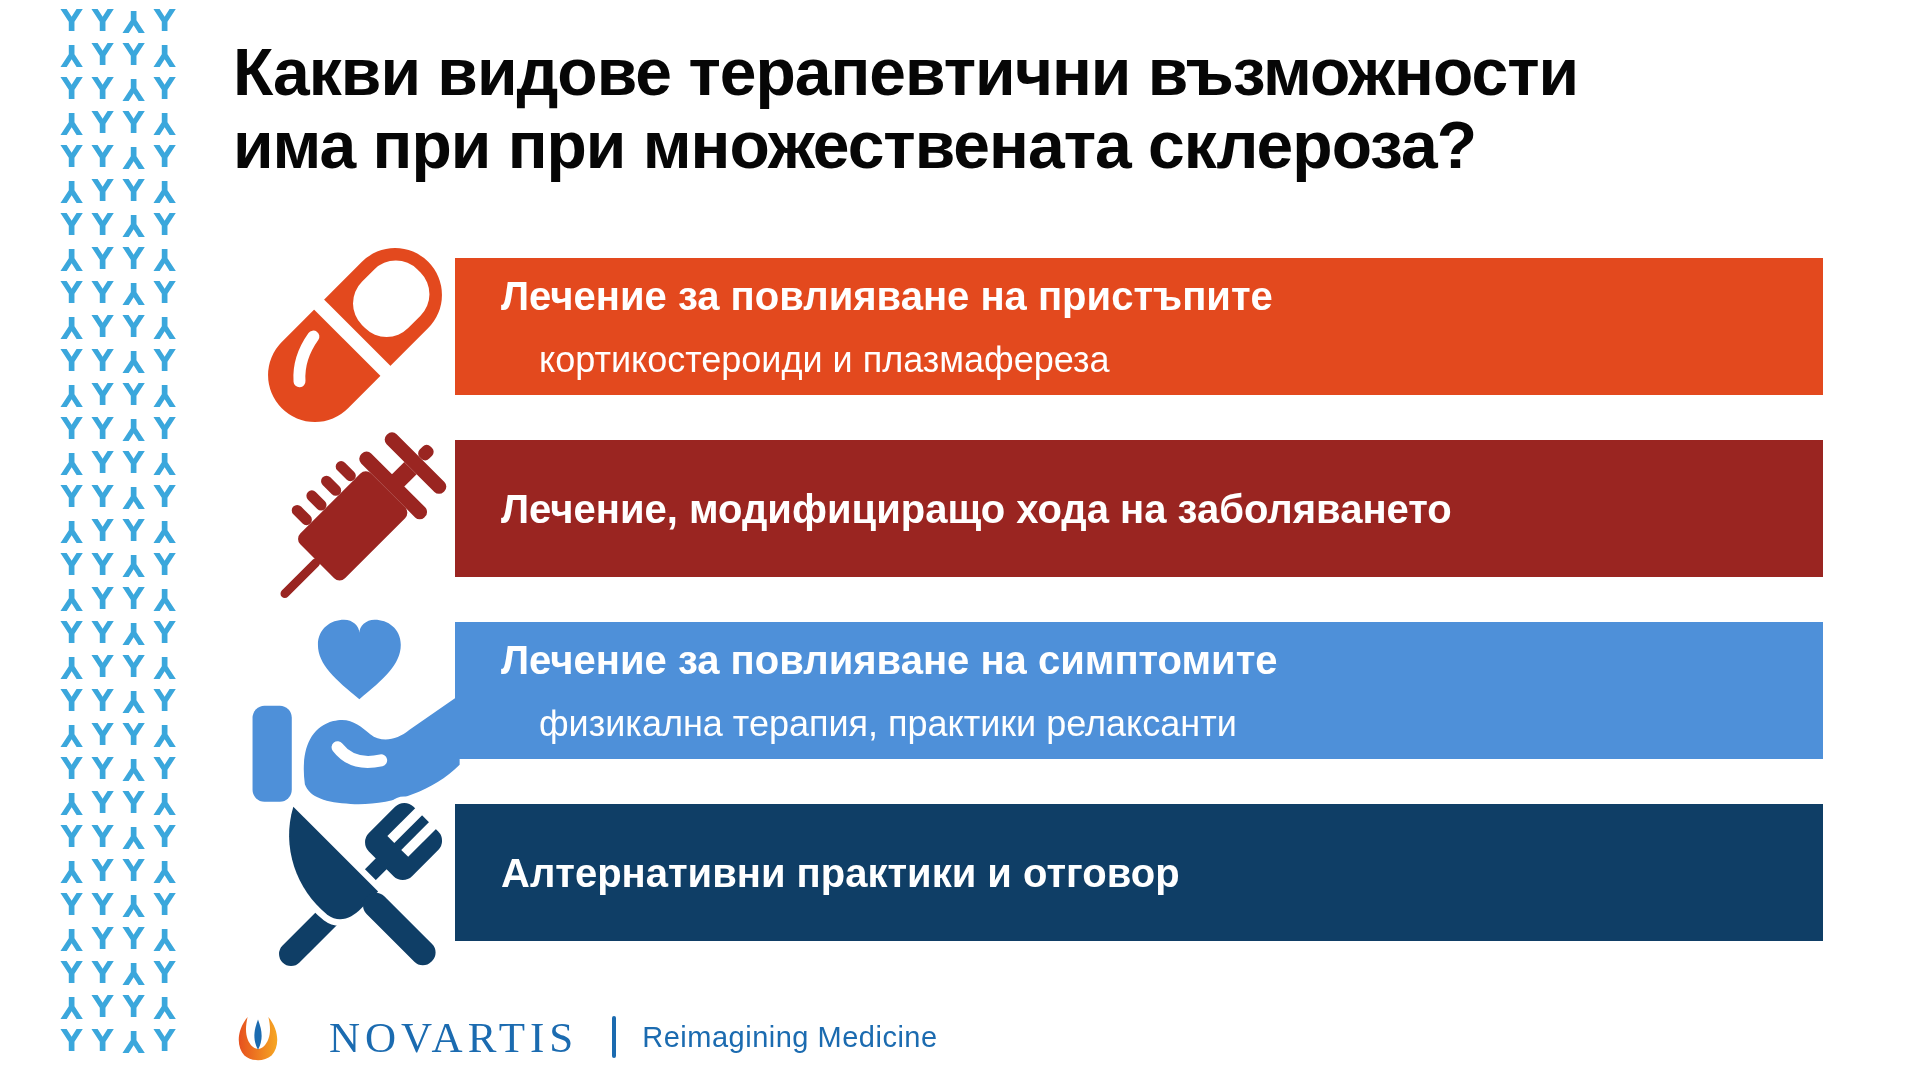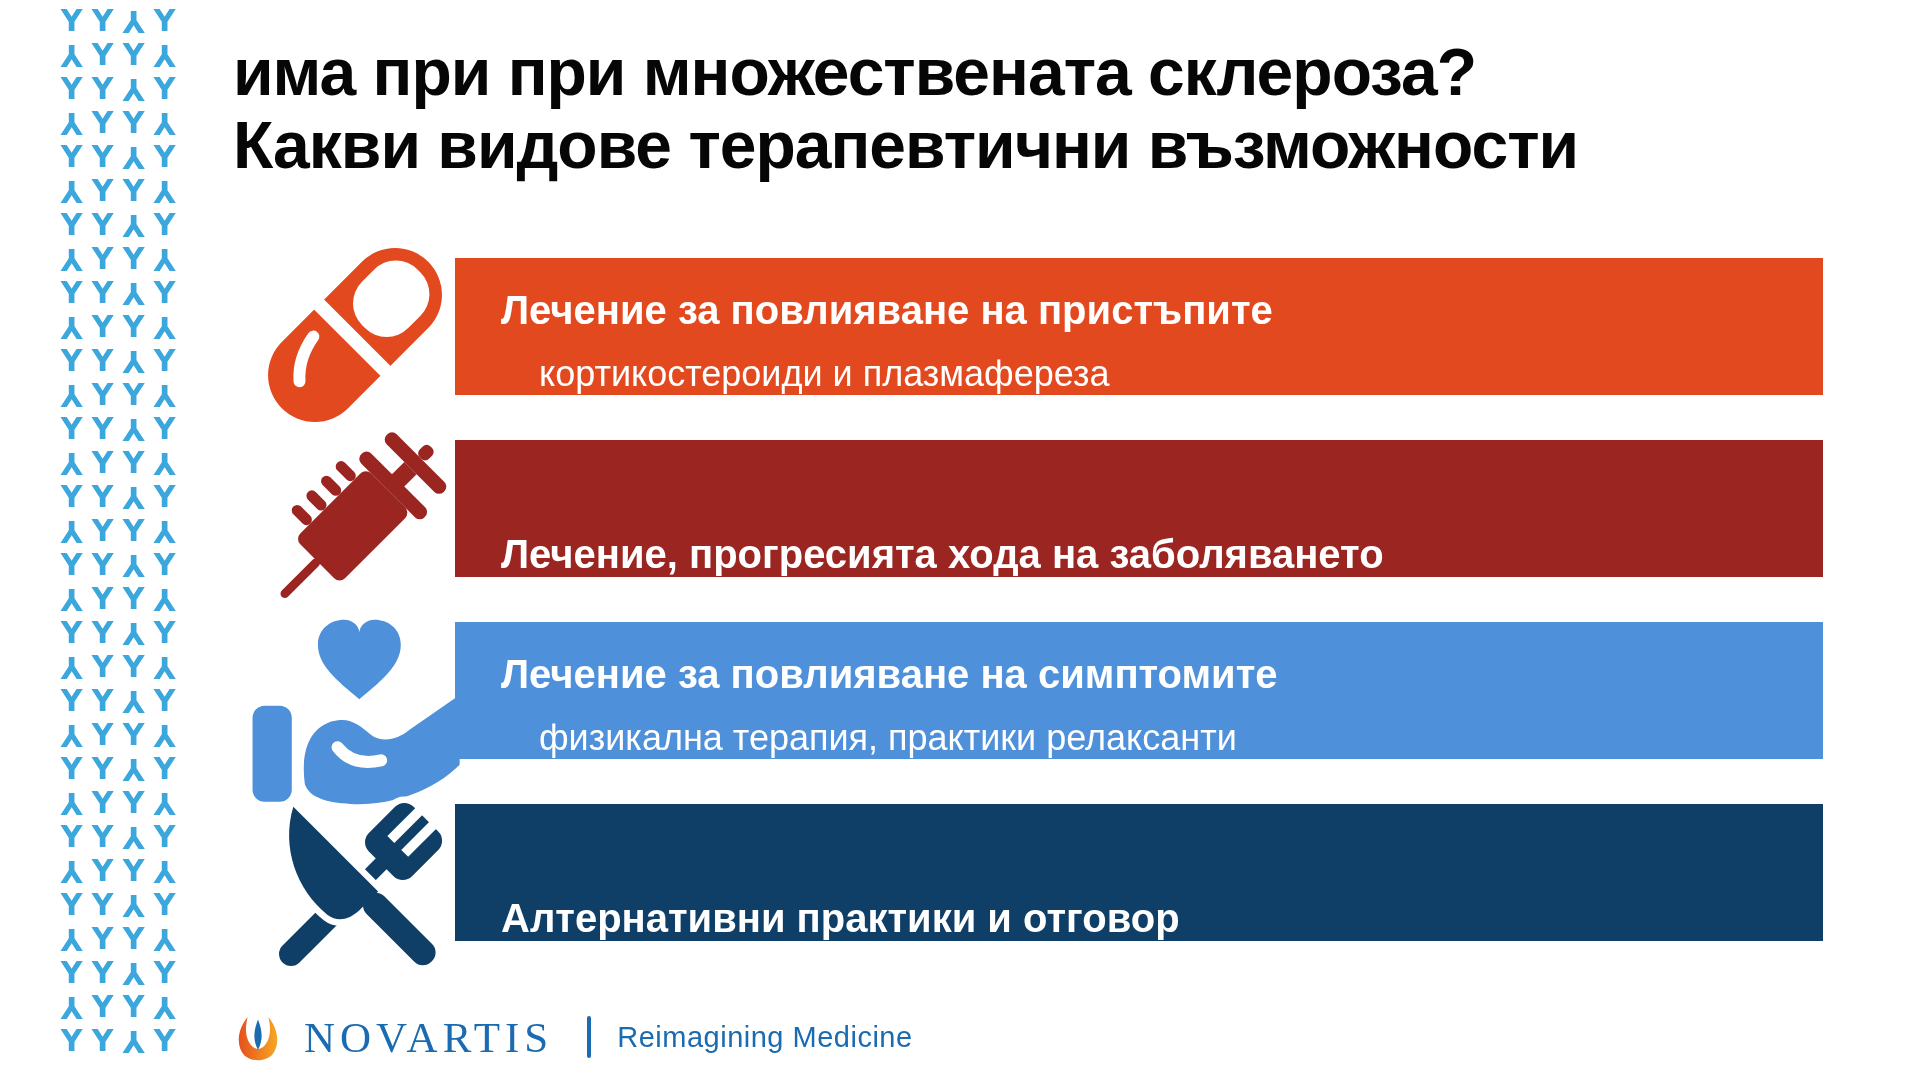--- a/index.html
+++ b/index.html
@@ -12,30 +12,30 @@
   .ab{font:600 30px "DejaVu Sans",sans-serif;line-height:34px;text-align:center;}
   .ab.down{transform:rotate(180deg);}
 
   
   .title{position:absolute;left:233px;top:36px;color:#060606;
          font-weight:bold;font-size:66px;line-height:73px;letter-spacing:-1px;}
 
   
   .bar-row{position:absolute;left:0;width:1920px;}
   .bar{position:absolute;left:455px;width:1368px;height:137px;background:currentColor;
-       display:flex;flex-direction:column;justify-content:flex-end;}
+       display:flex;flex-direction:column;justify-content:center;}
   .bar-title{color:#fff;font-weight:bold;font-size:40px;line-height:46px;padding-left:46px;}
   .bar-sub{color:#fff;font-size:36px;line-height:42px;padding-left:84px;margin-top:20px;}
   .icon-box{position:absolute;left:246px;width:218px;height:218px;}
   .icon-box svg{width:100%;height:100%;}
 
   
   .footer{position:absolute;left:234px;top:1008px;height:58px;display:flex;align-items:center;}
   .flame{width:48px;height:52px;margin-right:22px;}
-  .brand{font-family:"Liberation Serif",serif;font-size:43px;letter-spacing:5px;font-weight:400;}
+  .brand{font-family:"Liberation Serif",serif;font-size:43px;letter-spacing:5px;font-weight:400;margin-left:25px;}
   .sep{width:4px;height:42px;background:currentColor;margin:0 26px 0 34px;border-radius:2px;}
   .tagline{font-weight:normal;font-size:29px;letter-spacing:0.5px;}
 </style>
 </head>
 <body>
 
 <div class="pattern" style="color: rgb(59, 167, 220);">
     <span class="ab up">Y</span>
     <span class="ab up">Y</span>
     <span class="ab down">Y</span>
@@ -156,22 +156,22 @@
     <span class="ab up">Y</span>
     <span class="ab up">Y</span>
     <span class="ab down">Y</span>
     <span class="ab up">Y</span>
     <span class="ab up">Y</span>
     <span class="ab down">Y</span>
     <span class="ab up">Y</span>
   </div>
 
 <div class="title">
+  <div>Какви видове терапевтични възможности</div>
   <div>има при при множествената склероза?</div>
-  <div>Какви видове терапевтични възможности</div>
 </div>
 
 <div class="bar-row" style="color: rgb(227, 73, 30);">
   <div class="icon-box" style="top:226px">
     <svg viewBox="0 0 200 200" fill="currentColor">
       <defs>
           <g id="pill">
         <rect x="57" y="5" width="86" height="190" rx="43"></rect>
         <rect x="70" y="17" width="60" height="72" rx="28" fill="#fff"></rect>
         <rect x="50" y="97" width="100" height="13" fill="#fff"></rect>
@@ -207,21 +207,21 @@
         <rect x="97" y="148" width="8" height="48" rx="4"></rect>
       </g>
         </defs>
       <g transform="rotate(45 100 100)">
         <use href="#syr" stroke="#fff" stroke-width="14" stroke-linejoin="round"></use>
         <use href="#syr"></use>
       </g>
     </svg>
   </div>
   <div class="bar" style="top:440px">
-    <div class="bar-title">Лечение, прогресията хода на заболяването</div>
+    <div class="bar-title">Лечение, модифициращо хода на заболяването</div>
   </div>
 </div>
 
 <div class="bar-row" style="color: rgb(78, 144, 217);">
   <div class="icon-box" style="top:599px">
     <svg viewBox="0 0 200 200" fill="currentColor">
       <defs>
           <g id="hand">
         <path d="M104,92 C82,74 66,60 66,42 C66,27 78,19 90,19 C98,19 104,25 104,31 C104,25 110,19 118,19 C130,19 142,27 142,42 C142,60 126,74 104,92 Z"></path>
         <rect x="6" y="98" width="36" height="88" rx="11"></rect>

